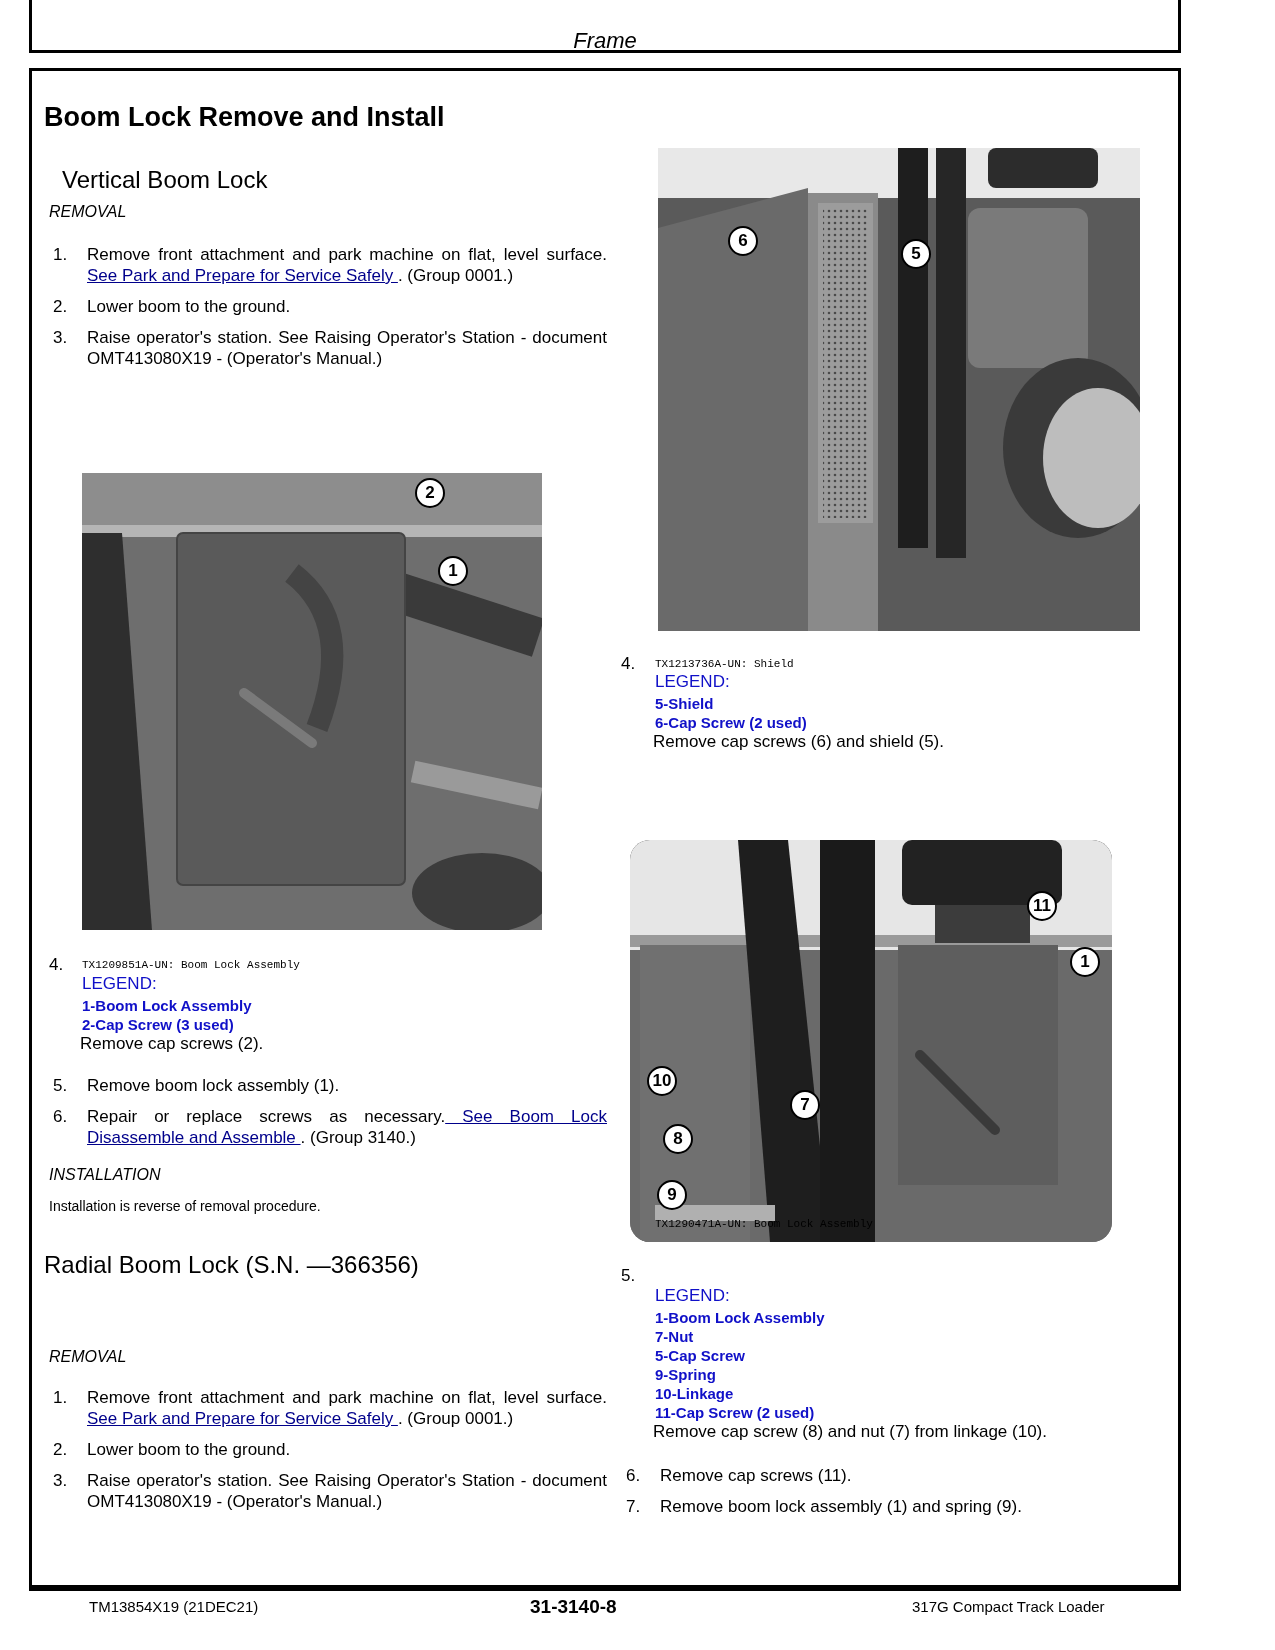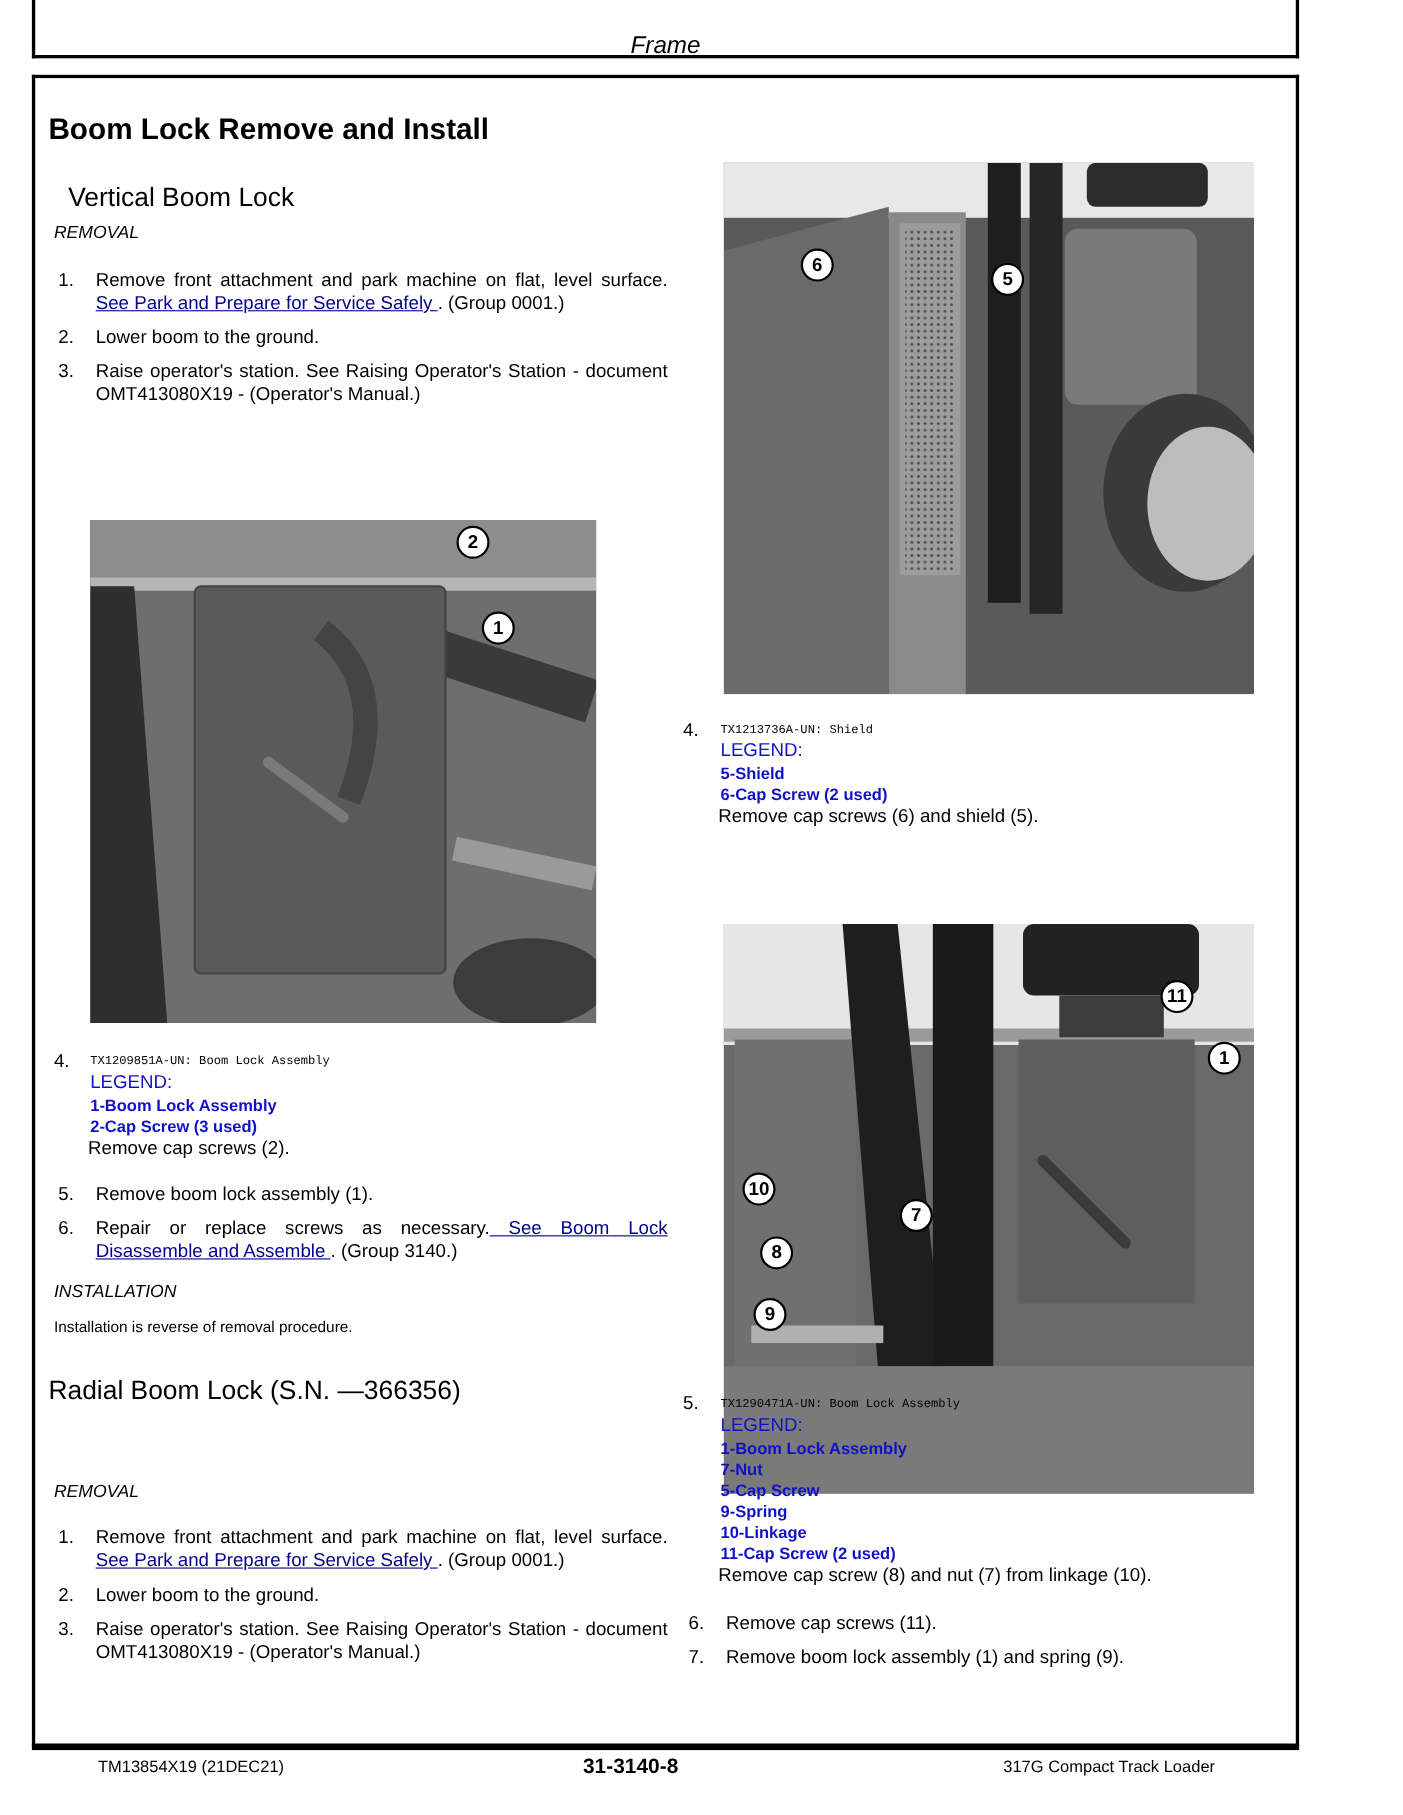--- a/index.html
+++ b/index.html
@@ -138,21 +138,21 @@
   <div class="callout" style="left:243px; top:91px;">5</div>
 </div>
 
 <div class="abs fig-num" style="left:621px; top:654px;">4.</div>
 <div class="abs fig-id" style="left:655px; top:658px;">TX1213736A-UN: Shield</div>
 <div class="abs legend-h" style="left:655px; top:672px;">LEGEND:</div>
 <div class="abs legend-i" style="left:655px; top:694px;">5-Shield</div>
 <div class="abs legend-i" style="left:655px; top:713px;">6-Cap Screw (2 used)</div>
 <div class="abs fig-text" style="left:653px; top:732px;">Remove cap screws (6) and shield (5).</div>
 
-<div class="abs photo" style="left:658px; top:840px; width:482px; height:518px;">
+<div class="abs photo" style="left:630px; top:840px; width:482px; height:402px;border-radius:20px;">
   <svg width="482" height="402" viewBox="0 0 482 402">
     <rect width="482" height="402" fill="#6a6a6a"></rect>
     <rect x="0" y="0" width="482" height="110" fill="#e6e6e6"></rect>
     <rect x="0" y="95" width="482" height="12" fill="#9a9a9a"></rect>
     <rect x="10" y="105" width="110" height="297" fill="#707070"></rect>
     <polygon points="108,0 158,0 200,402 140,402" fill="#1e1e1e"></polygon>
     <rect x="190" y="0" width="55" height="402" fill="#1a1a1a"></rect>
     <rect x="268" y="105" width="160" height="240" fill="#5e5e5e"></rect>
     <path d="M290 215 L365 290" stroke="#3a3a3a" stroke-width="10" stroke-linecap="round"></path>
     <rect x="272" y="0" width="160" height="65" rx="10" fill="#222"></rect>
@@ -161,21 +161,21 @@
   </svg>
   <div class="callout" style="left:397px; top:51px;">11</div>
   <div class="callout" style="left:440px; top:107px;">1</div>
   <div class="callout" style="left:17px; top:226px;">10</div>
   <div class="callout" style="left:160px; top:250px;">7</div>
   <div class="callout" style="left:33px; top:284px;">8</div>
   <div class="callout" style="left:27px; top:340px;">9</div>
 </div>
 
 <div class="abs fig-num" style="left:621px; top:1266px;">5.</div>
-<div class="abs fig-id" style="left:655px; top:1271px;">TX1290471A-UN: Boom Lock Assembly</div>
+<div class="abs fig-id" style="left:655px; top:1218px;">TX1290471A-UN: Boom Lock Assembly</div>
 <div class="abs legend-h" style="left:655px; top:1286px;">LEGEND:</div>
 <div class="abs legend-i" style="left:655px; top:1308px;">1-Boom Lock Assembly</div>
 <div class="abs legend-i" style="left:655px; top:1327px;">7-Nut</div>
 <div class="abs legend-i" style="left:655px; top:1346px;">5-Cap Screw</div>
 <div class="abs legend-i" style="left:655px; top:1365px;">9-Spring</div>
 <div class="abs legend-i" style="left:655px; top:1384px;">10-Linkage</div>
 <div class="abs legend-i" style="left:655px; top:1403px;">11-Cap Screw (2 used)</div>
 <div class="abs fig-text" style="left:653px; top:1422px;">Remove cap screw (8) and nut (7) from linkage (10).</div>
 
 <ol class="abs steps" style="left:622px; top:1465px;">

